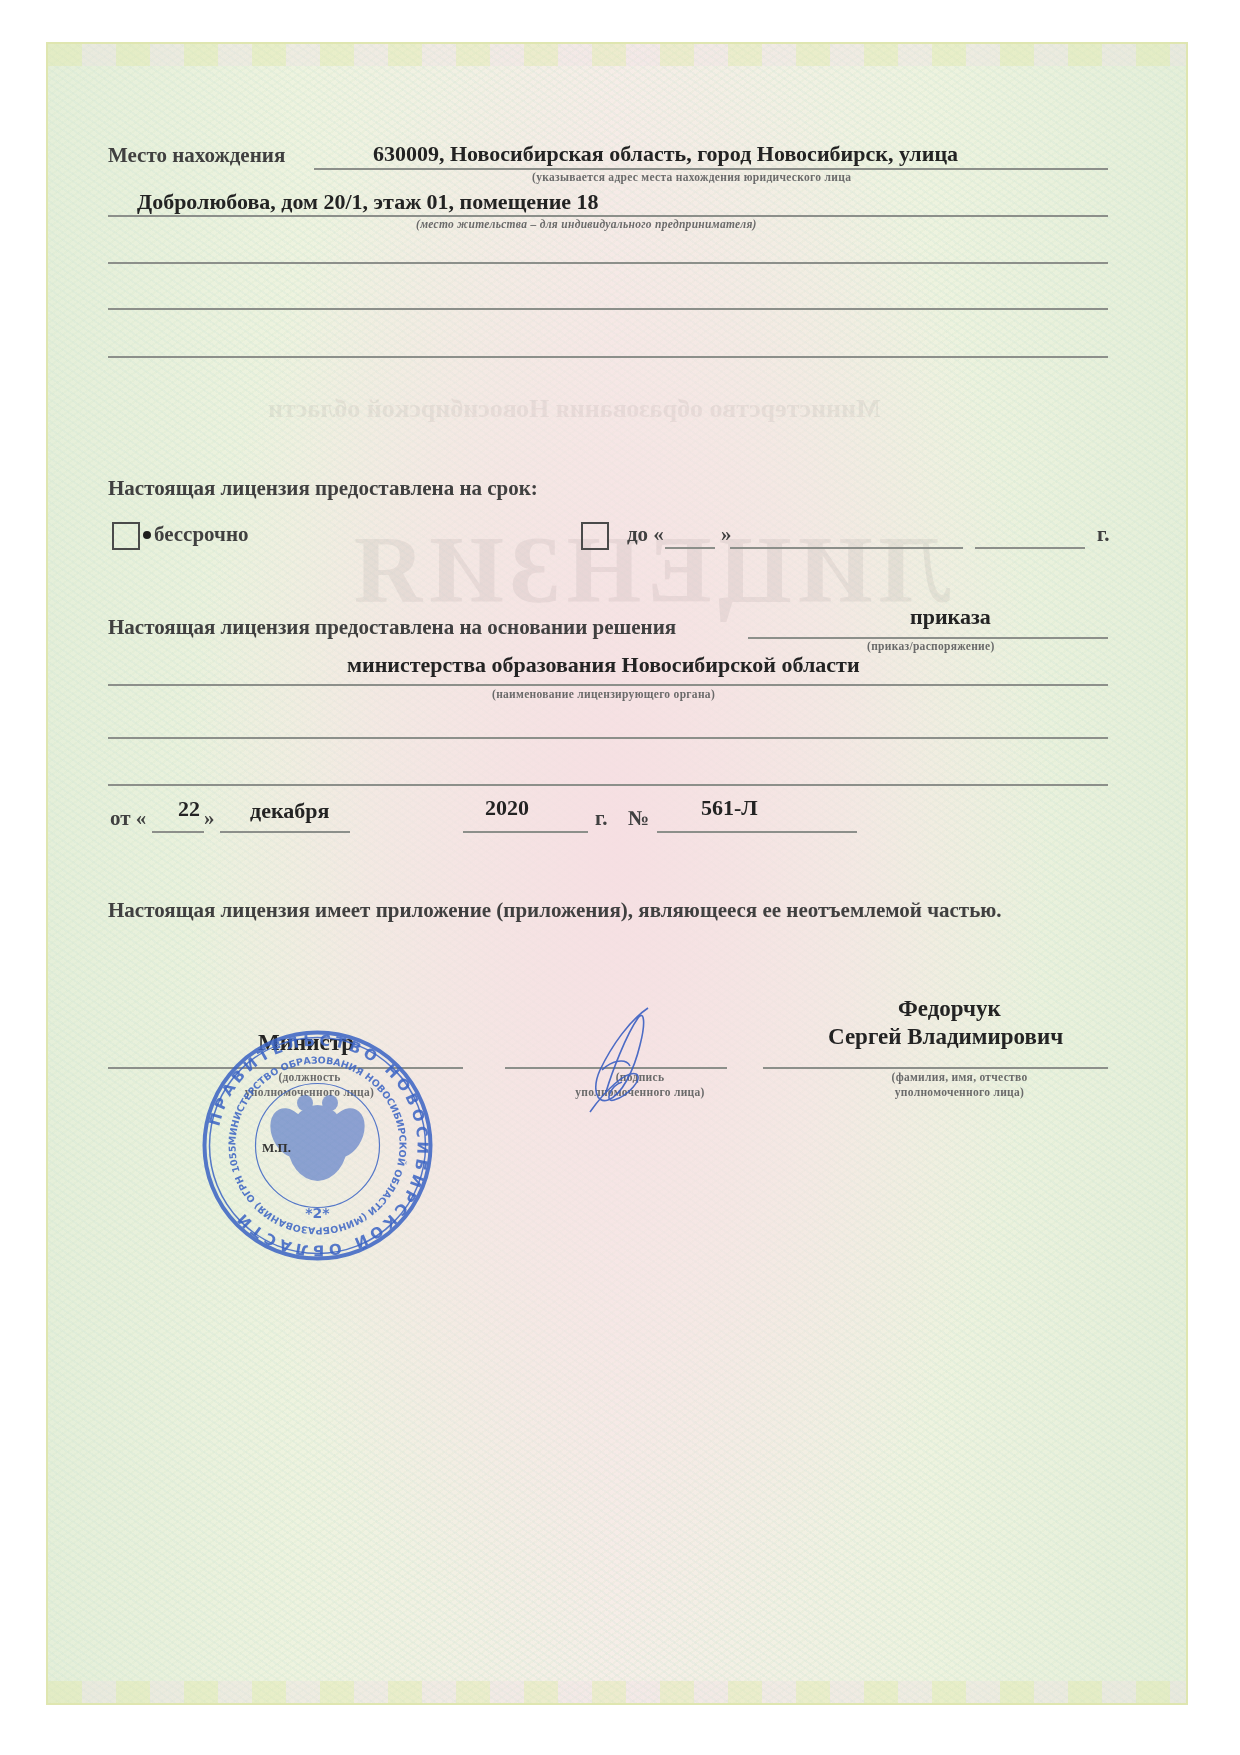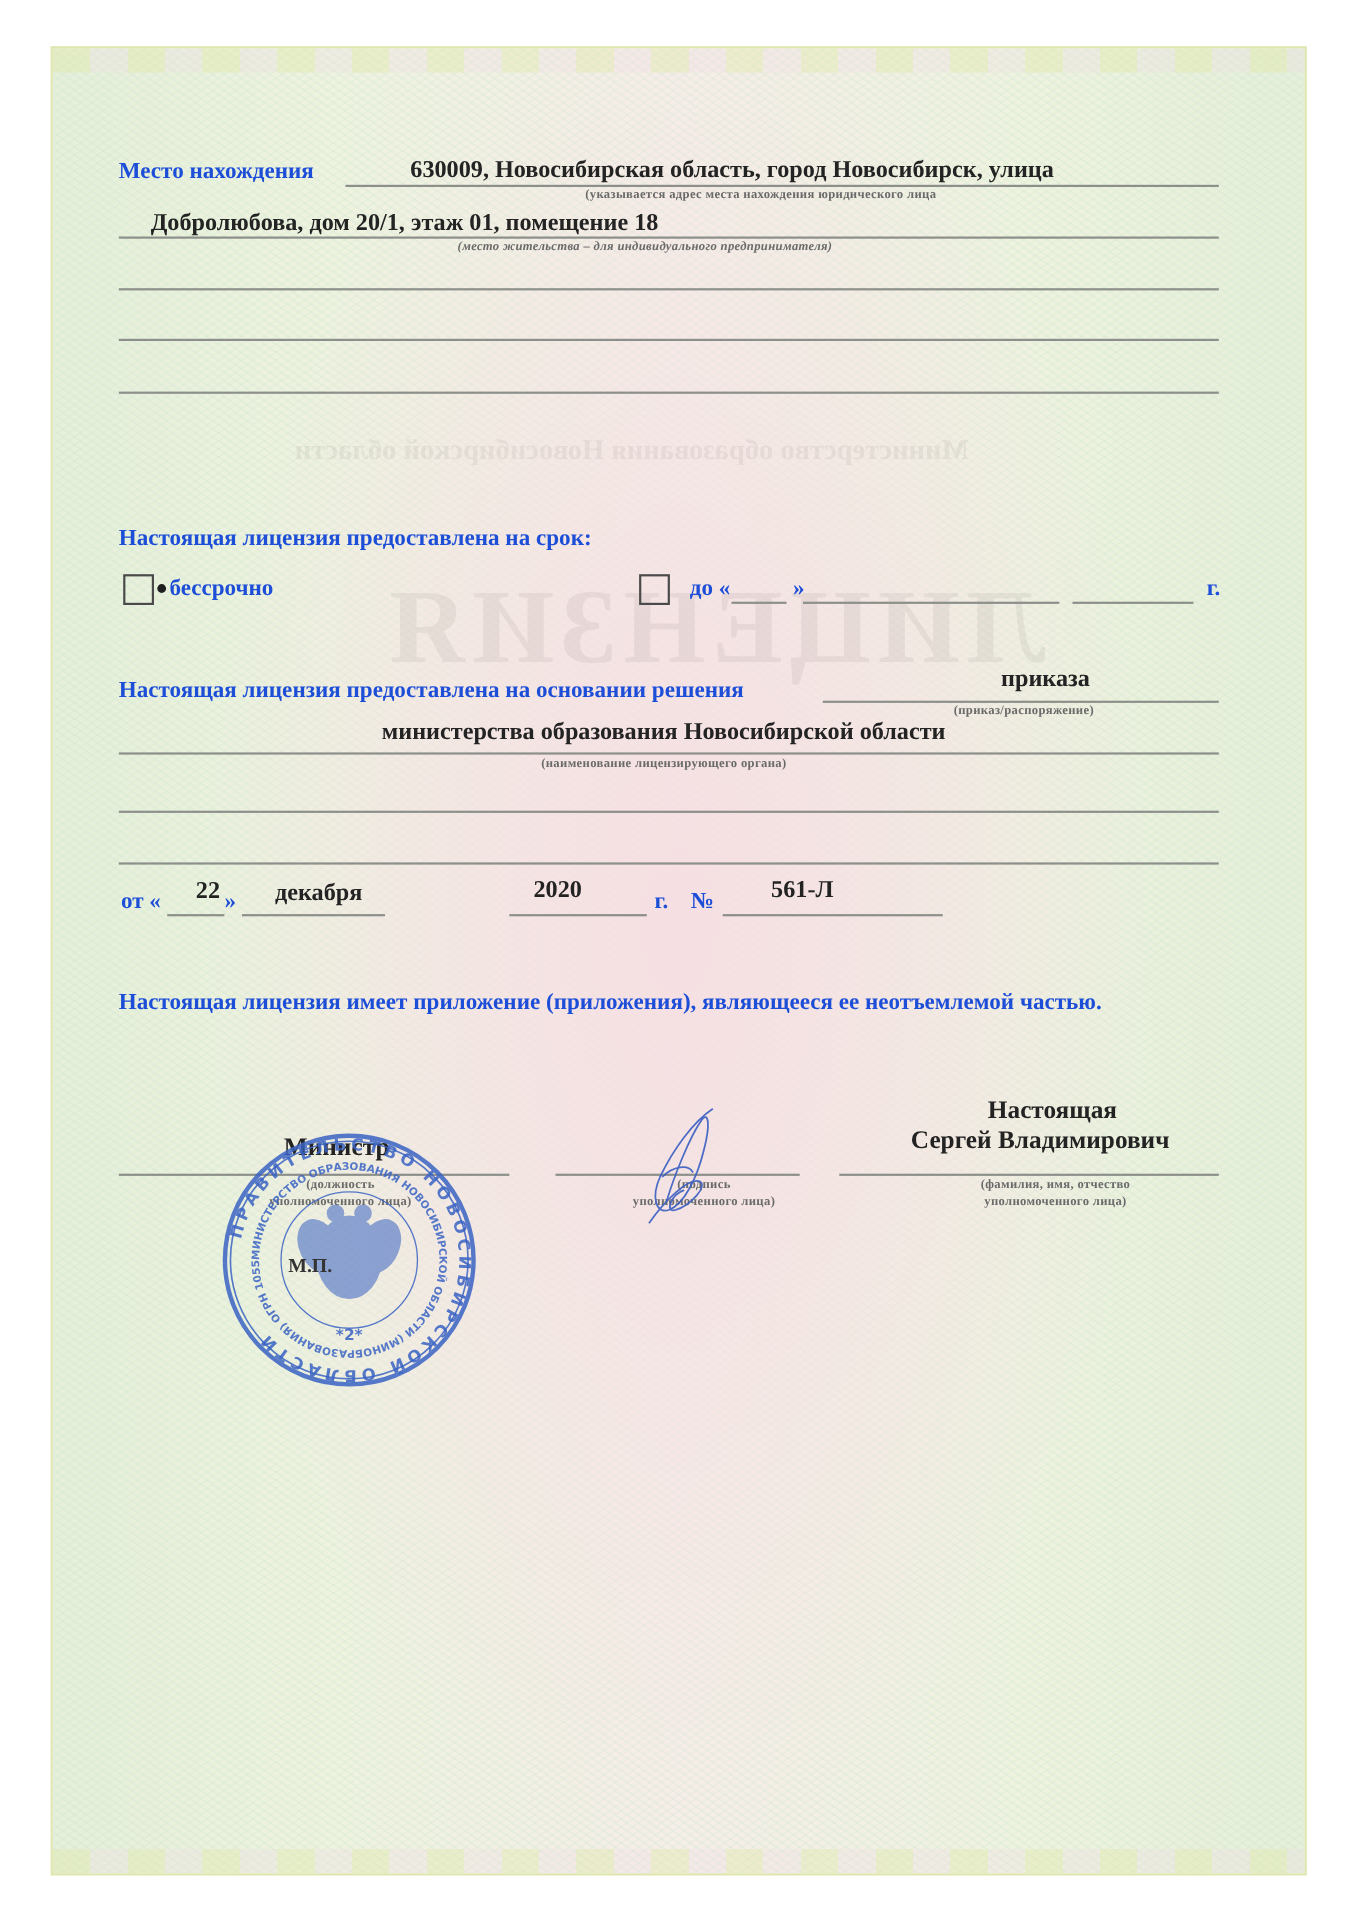--- a/index.html
+++ b/index.html
@@ -25,21 +25,21 @@
     opacity: 0.6;
   }
   .border-band.top { top: 0; }
   .border-band.bottom { bottom: 0; }
   .bleed {
     position: absolute; color: rgba(120,110,110,0.10); font-weight: bold;
     transform: scaleX(-1); white-space: nowrap;
   }
 
   .txt { position: absolute; white-space: nowrap; }
-  .label { font-size: 21px; font-weight: bold; color: #1d4ed8; }
+  .label { font-size: 21px; font-weight: bold; color: #404040; }
   .value { font-size: 22px; font-weight: bold; color: #232323; }
   .hint { font-size: 11.5px; font-weight: bold; color: #6a6a6a; letter-spacing: 0.3px; text-align: center; padding-left: 24px; }
   .line { position: absolute; height: 1.5px; background: #8c8f8a; }
 
   .checkbox { position: absolute; width: 28px; height: 28px; border: 2px solid #4a4a4a; box-sizing: border-box; background: transparent; }
   .bullet { position: absolute; width: 8px; height: 8px; border-radius: 50%; background: #1e1e1e; }
 
   .stamp { position: absolute; left: 200px; top: 1028px; width: 235px; height: 235px; }
   .signature { position: absolute; left: 560px; top: 1000px; width: 120px; height: 120px; }
 </style>
@@ -110,21 +110,21 @@
 <div class="line" style="left:108px; top:1067px; width:355px;"></div>
 <div class="txt value" style="left:258px; top:1030px; font-size:23px;">Министр</div>
 <div class="txt hint" style="left:108px; top:1071px; width:355px;">(должность</div>
 <div class="txt hint" style="left:108px; top:1086px; width:355px;">уполномоченного лица)</div>
 
 <div class="line" style="left:505px; top:1067px; width:222px;"></div>
 <div class="txt hint" style="left:505px; top:1071px; width:222px;">(подпись</div>
 <div class="txt hint" style="left:505px; top:1086px; width:222px;">уполномоченного лица)</div>
 
 <div class="line" style="left:763px; top:1067px; width:345px;"></div>
-<div class="txt value" style="left:898px; top:996px; font-size:23px;">Настоящая</div>
+<div class="txt value" style="left:898px; top:996px; font-size:23px;">Федорчук</div>
 <div class="txt value" style="left:828px; top:1024px; font-size:23px;">Сергей Владимирович</div>
 <div class="txt hint" style="left:763px; top:1071px; width:345px;">(фамилия, имя, отчество</div>
 <div class="txt hint" style="left:763px; top:1086px; width:345px;">уполномоченного лица)</div>
 
 <svg class="stamp" viewBox="0 0 235 235">
   <defs>
     <path id="outerArc" d="M117.5,117.5 m-100,0 a100,100 0 1,1 200,0 a100,100 0 1,1 -200,0"></path>
     <path id="innerArc" d="M117.5,117.5 m-82,0 a82,82 0 1,1 164,0 a82,82 0 1,1 -164,0"></path>
   </defs>
   <g fill="none" stroke="#3a63c4" opacity="0.85">
@@ -140,21 +140,21 @@
   </text>
   <g fill="#3a63c4" opacity="0.55">
     <ellipse cx="117.5" cy="115" rx="30" ry="38"></ellipse>
     <ellipse cx="90" cy="105" rx="18" ry="26" transform="rotate(-25 90 105)"></ellipse>
     <ellipse cx="145" cy="105" rx="18" ry="26" transform="rotate(25 145 105)"></ellipse>
     <circle cx="105" cy="75" r="8"></circle>
     <circle cx="130" cy="75" r="8"></circle>
   </g>
   <text x="117.5" y="190" text-anchor="middle" font-family="DejaVu Sans, sans-serif" font-size="14" font-weight="bold" fill="#3a63c4" opacity="0.85">*2*</text>
 </svg>
-<div class="txt" style="left:262px; top:1140px; font-size:18px; font-weight:bold; color:#333;">М.П.</div>
+<div class="txt" style="left:262px; top:1140px; font-size:13px; font-weight:bold; color:#333;">М.П.</div>
 
 <svg class="signature" viewBox="0 0 120 120">
   <g fill="none" stroke="#3a5fc2" stroke-width="1.6" opacity="0.9">
     <path d="M88,8 C70,20 52,45 40,70 C32,88 36,104 48,100 C62,95 74,70 80,45 C86,22 84,10 78,18 C66,35 52,72 46,92"></path>
     <path d="M30,112 C44,92 66,70 76,74 C84,78 68,96 54,100 C44,103 50,86 62,82"></path>
     <path d="M42,70 C52,60 66,58 70,66"></path>
   </g>
 </svg>
 
 </body></html>

